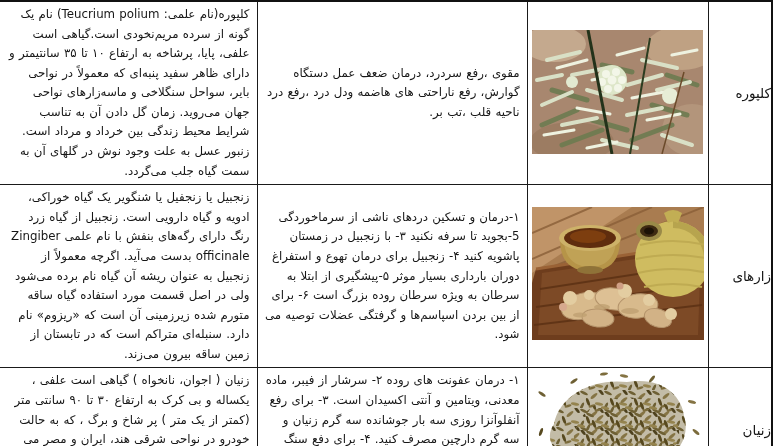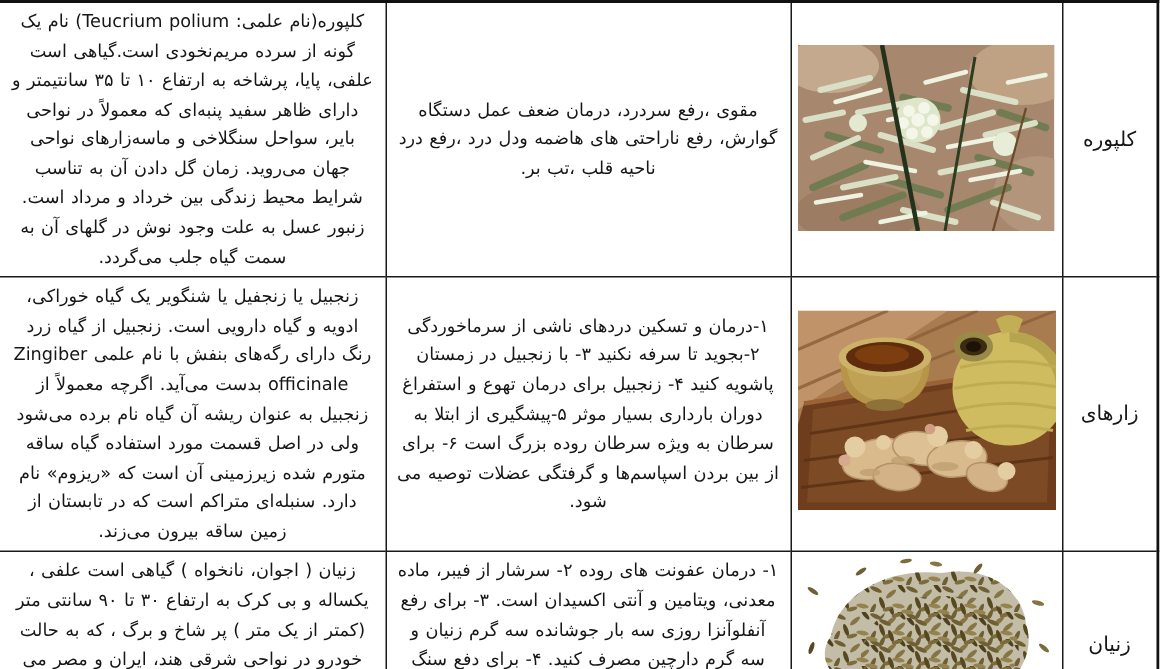--- a/index.html
+++ b/index.html
@@ -24,25 +24,24 @@
   }
   col.c-name     { width: 64px;  }
   col.c-photo    { width: 181px; }
   col.c-benefits { width: 270px; }
   col.c-desc     { width: 258px; }
   tr.r1 { height: 160px; }
   tr.r2 { height: 164px; }
   tr.r3 { height: 118px; }
 
   td.name {
-    text-align: center;
     font-size: 13.5px;
   }
   td.benefits, td.desc {
-    text-align: center;
+    text-align: right;
     font-size: 11.8px;
     line-height: 1.66;
     padding: 3px 7px;
     word-spacing: 0.5px;
   }
   td.photo-cell { vertical-align: top; text-align: center; }
   .photo { display: block; overflow: hidden; }
   .photo svg { display: block; }
   .p1 { width: 171px; height: 124px; margin: 28px auto 0; }
   .p2 { width: 172px; height: 133px; margin: 22px auto 0; }
@@ -185,21 +184,21 @@
             <g fill="#c0a172" opacity="0.8">
               <ellipse cx="70" cy="100" rx="8" ry="3"></ellipse>
                 <ellipse cx="98" cy="104" rx="9" ry="3"></ellipse>
               <ellipse cx="48" cy="108" rx="7" ry="2.5"></ellipse>
             </g>
             <circle cx="31" cy="100" r="4" fill="#d7a98e"></circle>
             <circle cx="88" cy="79" r="3.5" fill="#cf9f84"></circle>
           </svg>
         </div>
       </td>
-      <td class="benefits">۱-درمان و تسکین دردهای ناشی از سرماخوردگی ۲-بجوید تا سرفه نکنید ۳- با زنجبیل در زمستان پاشویه کنید ۴- زنجبیل برای درمان تهوع و استفراغ دوران بارداری بسیار موثر ۵-پیشگیری از ابتلا به سرطان به ویژه سرطان روده بزرگ است ۶- برای از بین بردن اسپاسم‌ها و گرفتگی عضلات توصیه می شود.</td>
+      <td class="benefits">۱-درمان و تسکین دردهای ناشی از سرماخوردگی 5-بجوید تا سرفه نکنید ۳- با زنجبیل در زمستان پاشویه کنید ۴- زنجبیل برای درمان تهوع و استفراغ دوران بارداری بسیار موثر ۵-پیشگیری از ابتلا به سرطان به ویژه سرطان روده بزرگ است ۶- برای از بین بردن اسپاسم‌ها و گرفتگی عضلات توصیه می شود.</td>
       <td class="desc">زنجبیل یا زنجفیل یا شنگویر یک گیاه خوراکی، ادویه و گیاه دارویی است. زنجبیل از گیاه زرد رنگ دارای رگه‌های بنفش با نام علمی Zingiber officinale بدست می‌آید. اگرچه معمولاً از زنجبیل به عنوان ریشه آن گیاه نام برده می‌شود ولی در اصل قسمت مورد استفاده گیاه ساقه متورم شده زیرزمینی آن است که «ریزوم» نام دارد. سنبله‌ای متراکم است که در تابستان از زمین ساقه بیرون می‌زند.</td>
     </tr>
 
     <tr class="r3">
       <td class="name">زنیان</td>
       <td class="photo-cell">
         <div class="photo p3" aria-label="ajwain-seeds-pile-photo">
           <svg viewBox="0 0 172 112" width="172" height="112" xmlns="http://www.w3.org/2000/svg">
             <defs>
               <pattern id="seedp" width="24" height="18" patternUnits="userSpaceOnUse">

